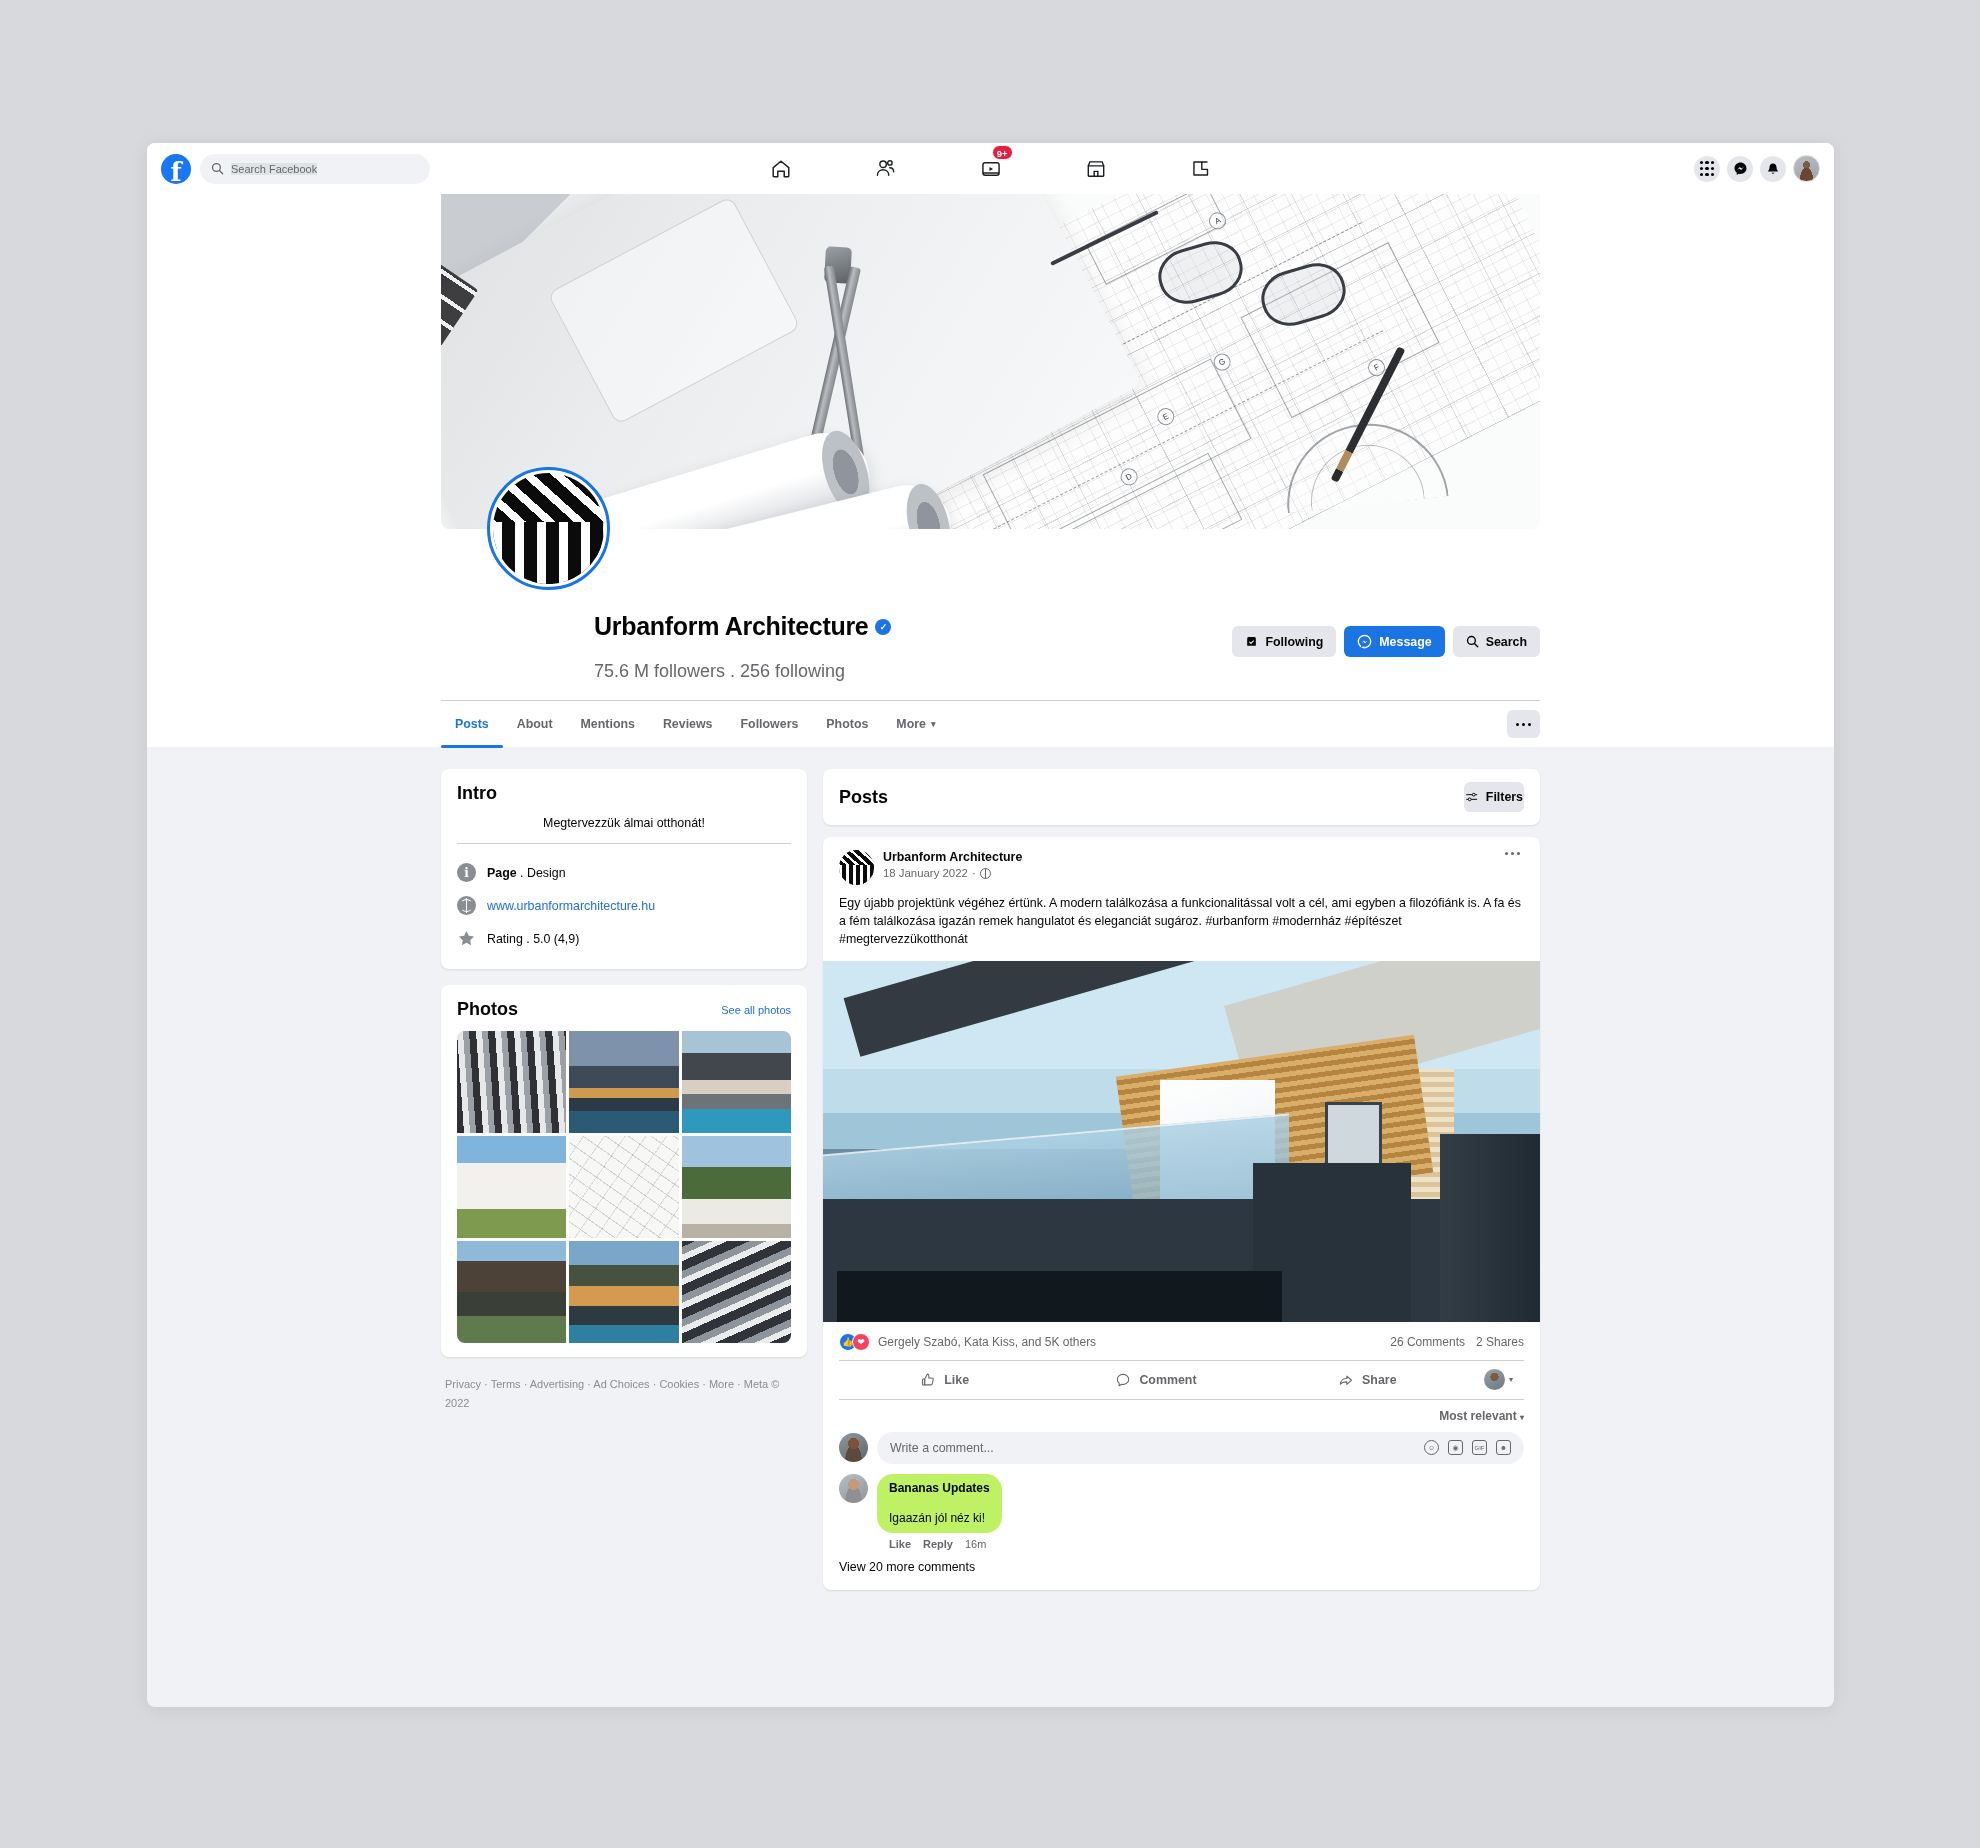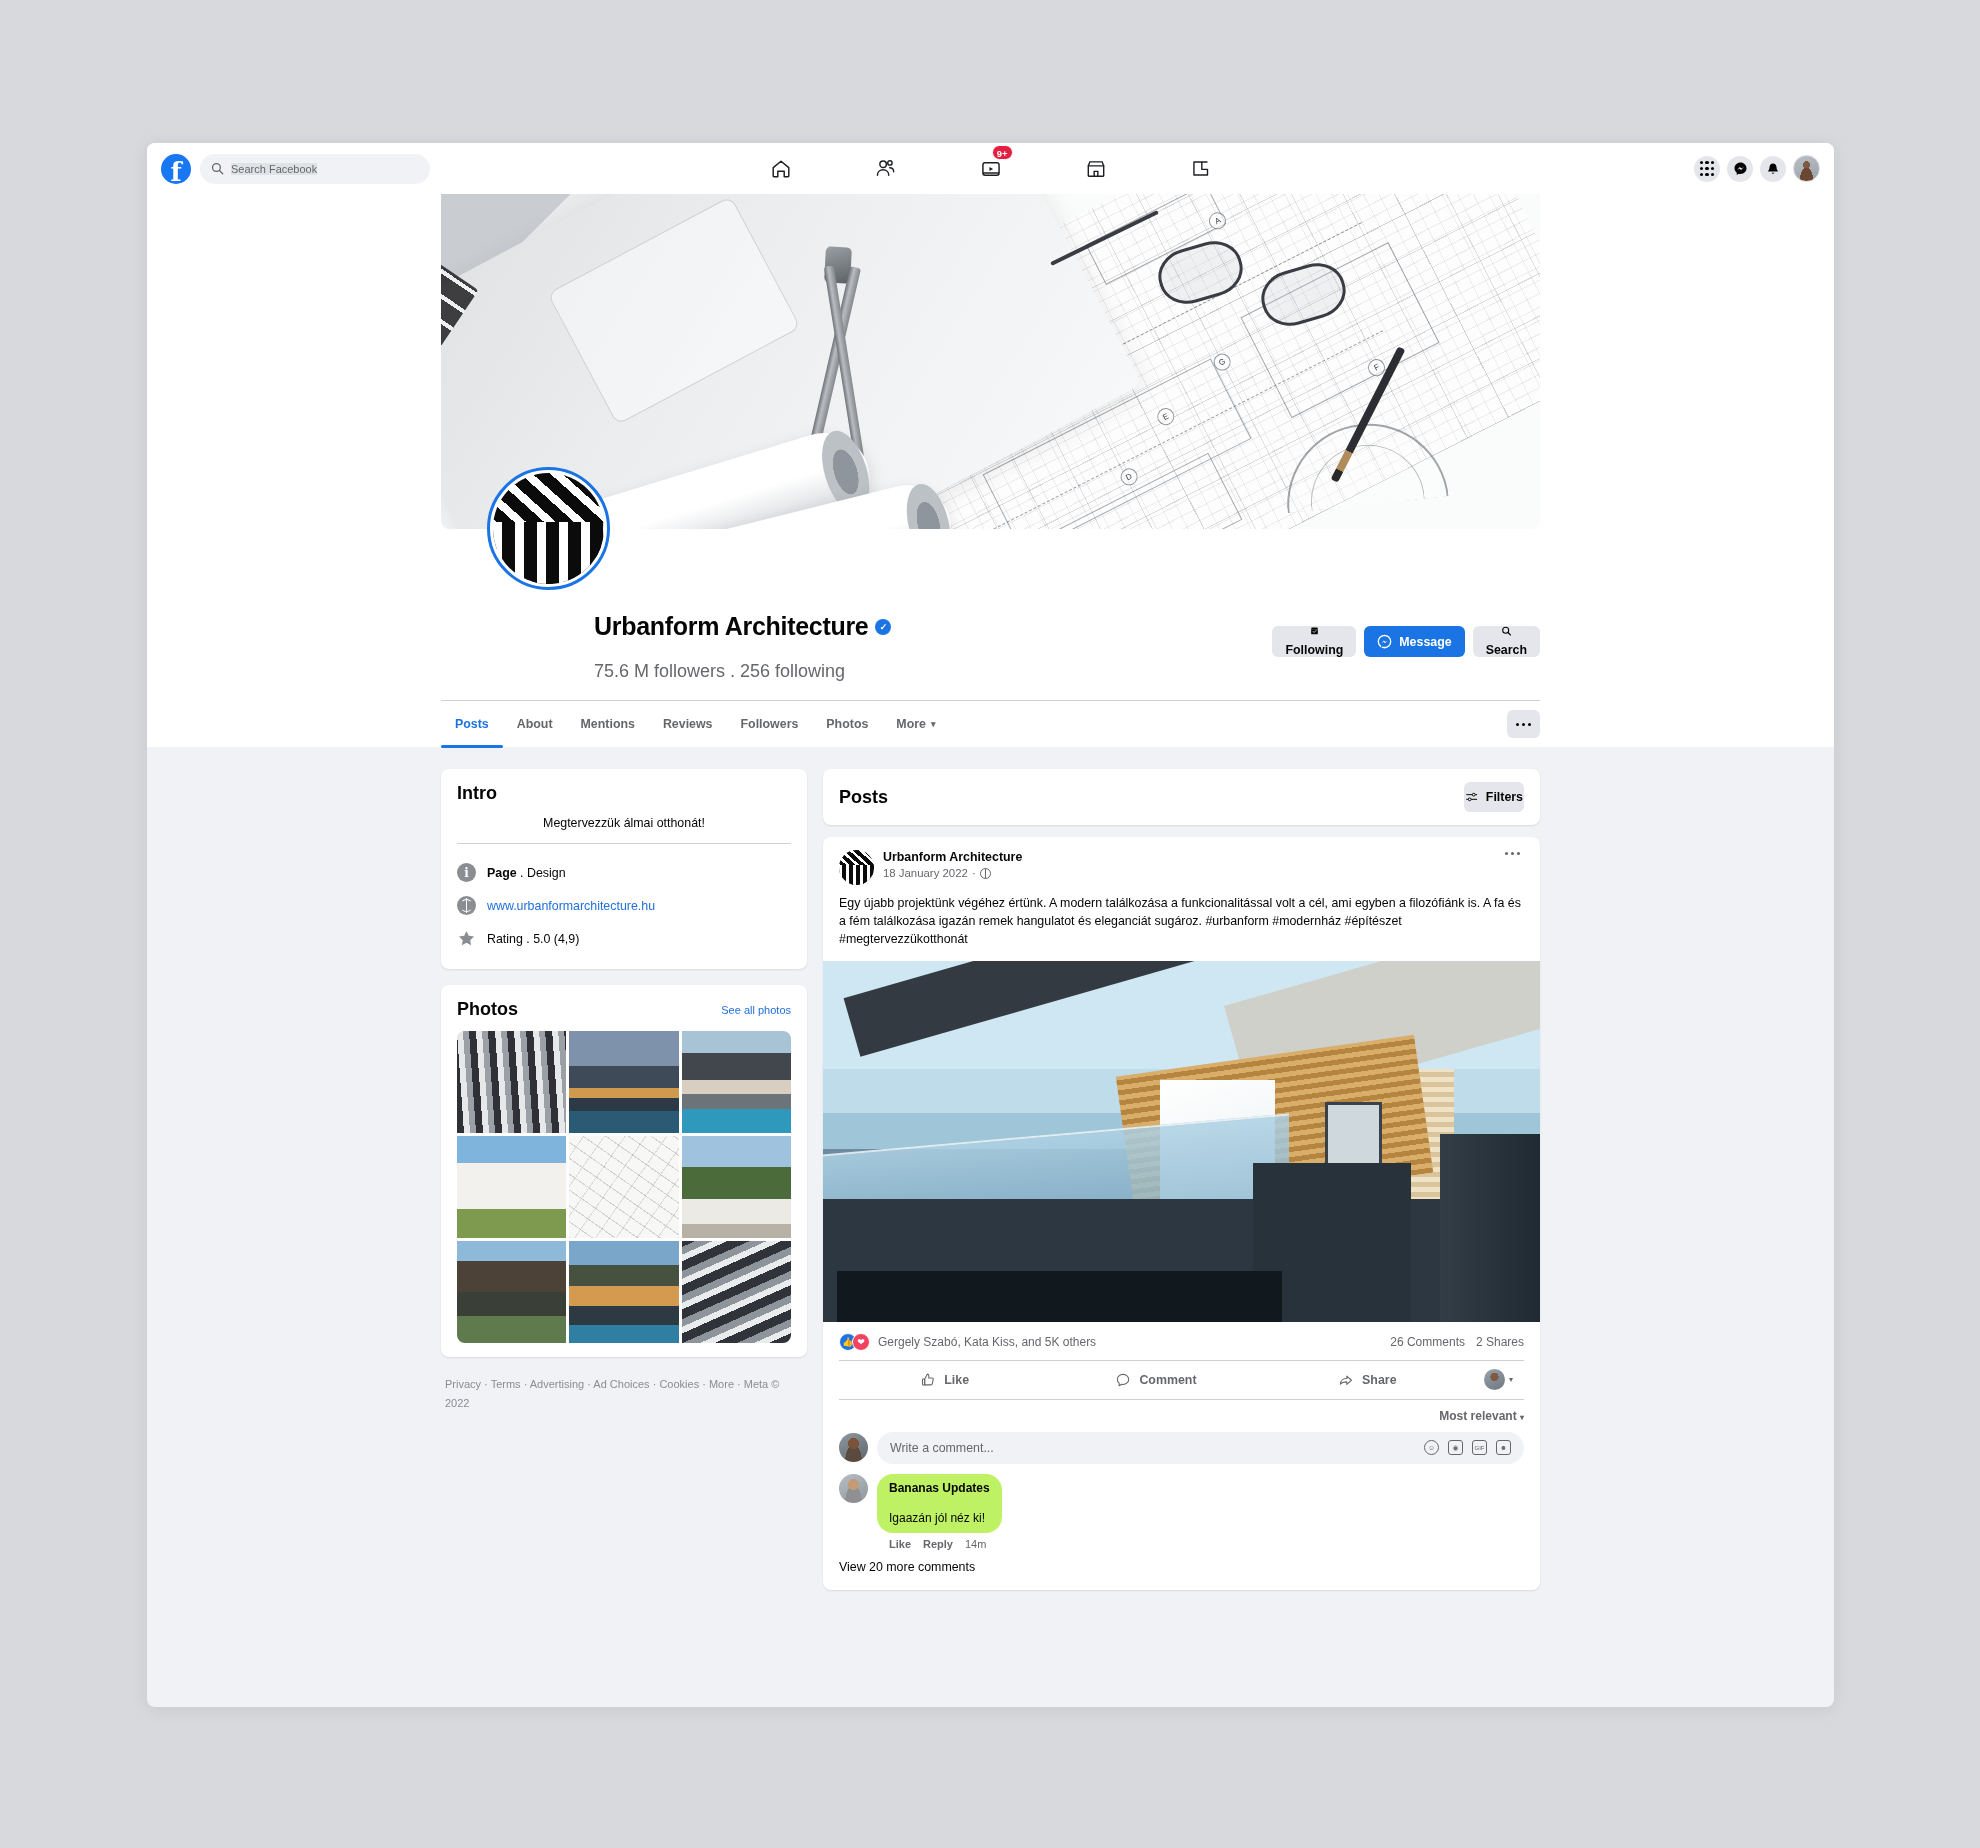--- a/index.html
+++ b/index.html
@@ -210,21 +210,21 @@
     display: flex; align-items: center; justify-content: center;
     color: #fff; font-size: 9px; font-weight: 700;
   }
   .pf-sub { font-size: 18px; color: #65676b; margin-top: 20px; }
   .pf-actions { margin-left: auto; display: flex; gap: 8px; padding-top: 14px; }
   .btn {
     height: 31px; padding: 0 13px; border-radius: 6px; border: none;
     display: flex; align-items: center; gap: 7px; cursor: pointer;
     font-size: 12.4px; font-weight: 700; font-family: inherit;
   }
-  .btn.grey { background: #e4e6eb; color: #050505; flex-direction: column; }
+  .btn.grey { background: #e4e6eb; color: #050505; }
   .btn.blue { background: #1b74e4; color: #fff; }
 
   .tabbar {
     width: 1099px; margin: 18px auto 0; border-top: 1px solid #ced0d4;
     display: flex; align-items: center; height: 47px;
   }
   .tab {
     height: 47px; padding: 0 14px; display: flex; align-items: center; gap: 5px;
     font-size: 12.4px; font-weight: 600; color: #65676b; cursor: pointer;
     position: relative;
@@ -814,21 +814,21 @@
         <div class="cmt">
           <div class="c-ava b"></div>
           <div>
             <div class="bubble">
               <div class="bn">Bananas Updates</div>
               <div class="bt">Igaazán jól néz ki!</div>
             </div>
             <div class="cmt-actions">
               <b>Like</b>
               <b>Reply</b>
-              <span>14m</span>
+              <span>16m</span>
             </div>
           </div>
         </div>
 
         <div class="viewmore">View 20 more comments</div>
       </div>
     </div>
   </div>
 </div>
 

